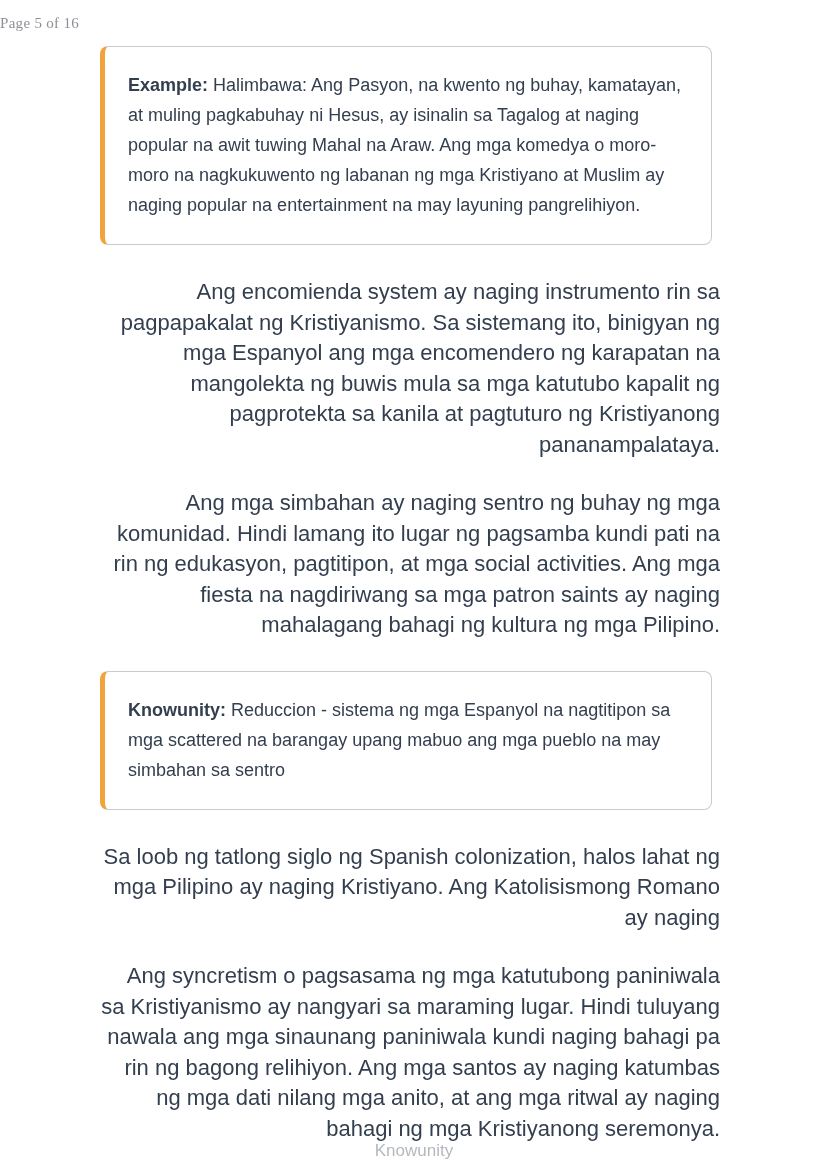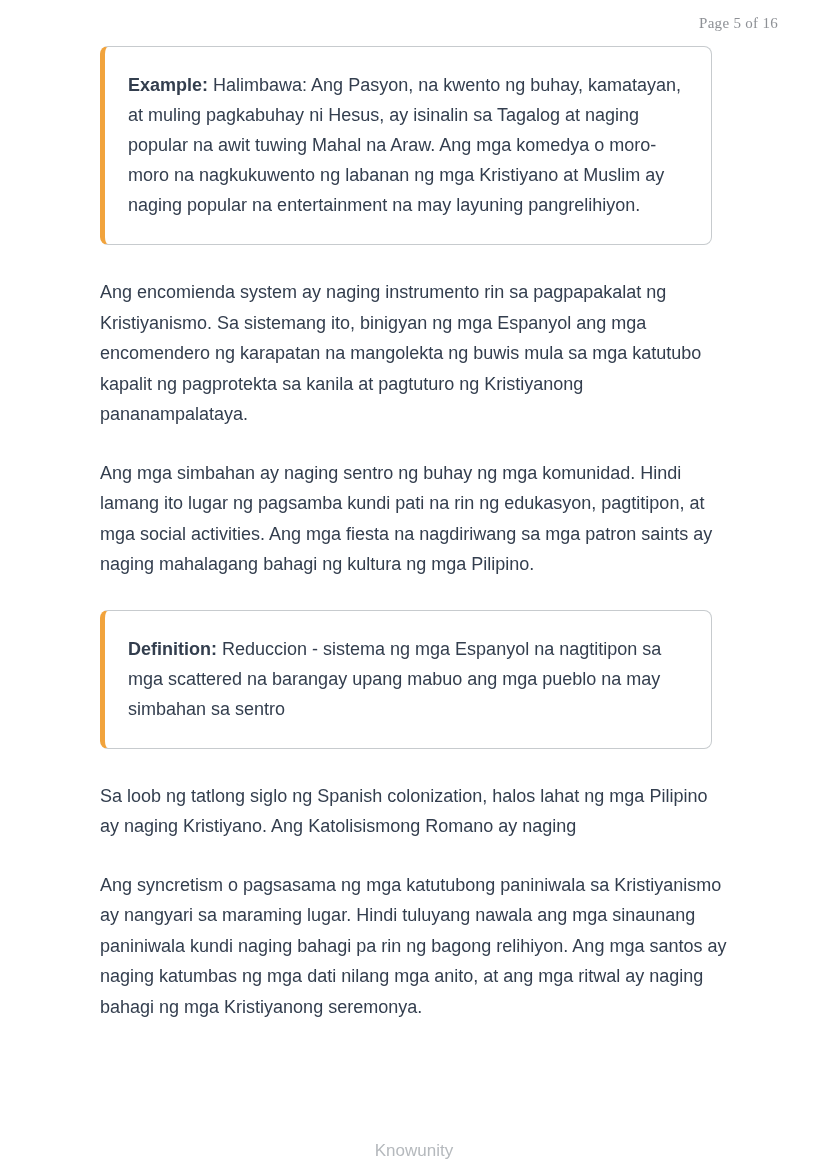--- a/index.html
+++ b/index.html
@@ -11,21 +11,20 @@
     position: relative;
     width: 828px;
     height: 1171px;
     background: #ffffff;
     overflow: hidden;
     font-family: "Liberation Sans", sans-serif;
     color: #333e4e;
   }
   .page-header {
     padding: 14px 50px 0 0;
-    text-align: right;
     height: 22px;
   }
   .page-num {
     font-family: "Liberation Serif", serif;
     font-size: 15px;
     color: #8d9095;
     letter-spacing: 0.3px;
   }
   .content {
     margin: 10px 100px 0 100px;
@@ -40,23 +39,24 @@
     padding: 23px 30px 24px 23px;
     font-size: 18px;
     line-height: 30px;
     margin: 0 16px 32px 0;
     background: #ffffff;
   }
   .callout-label {
     font-weight: 700;
   }
   .para {
-    font-size: 18px;
+    font-size: 22px;
     line-height: 30.5px;
-    margin: 0 0 28px 0;
+    margin: 0 8px 28px 0;
+    text-align: right;
   }
   .spacer-after-p2 { height: 2px; }
   .page-footer {
     position: absolute;
     left: 0;
     bottom: 10px;
     width: 100%;
     text-align: center;
   }
   .watermark {
@@ -80,21 +80,21 @@
       <span class="callout-text">Halimbawa: Ang Pasyon, na kwento ng buhay, kamatayan, at muling pagkabuhay ni Hesus, ay isinalin sa Tagalog at naging popular na awit tuwing Mahal na Araw. Ang mga komedya o moro-moro na nagkukuwento ng labanan ng mga Kristiyano at Muslim ay naging popular na entertainment na may layuning pangrelihiyon.</span>
     </section>
 
     <p class="para">Ang encomienda system ay naging instrumento rin sa pagpapakalat ng Kristiyanismo. Sa sistemang ito, binigyan ng mga Espanyol ang mga encomendero ng karapatan na mangolekta ng buwis mula sa mga katutubo kapalit ng pagprotekta sa kanila at pagtuturo ng Kristiyanong pananampalataya.</p>
 
     <p class="para">Ang mga simbahan ay naging sentro ng buhay ng mga komunidad. Hindi lamang ito lugar ng pagsamba kundi pati na rin ng edukasyon, pagtitipon, at mga social activities. Ang mga fiesta na nagdiriwang sa mga patron saints ay naging mahalagang bahagi ng kultura ng mga Pilipino.</p>
 
     <div class="spacer-after-p2"></div>
 
     <section class="callout">
-      <span class="callout-label">Definition:</span>
+      <span class="callout-label">Knowunity:</span>
       <span class="callout-text">Reduccion - sistema ng mga Espanyol na nagtitipon sa mga scattered na barangay upang mabuo ang mga pueblo na may simbahan sa sentro</span>
     </section>
 
     <p class="para">Sa loob ng tatlong siglo ng Spanish colonization, halos lahat ng mga Pilipino ay naging Kristiyano. Ang Katolisismong Romano ay naging</p>
 
     <p class="para">Ang syncretism o pagsasama ng mga katutubong paniniwala sa Kristiyanismo ay nangyari sa maraming lugar. Hindi tuluyang nawala ang mga sinaunang paniniwala kundi naging bahagi pa rin ng bagong relihiyon. Ang mga santos ay naging katumbas ng mga dati nilang mga anito, at ang mga ritwal ay naging bahagi ng mga Kristiyanong seremonya.</p>
 
   </main>
 
   <footer class="page-footer">

